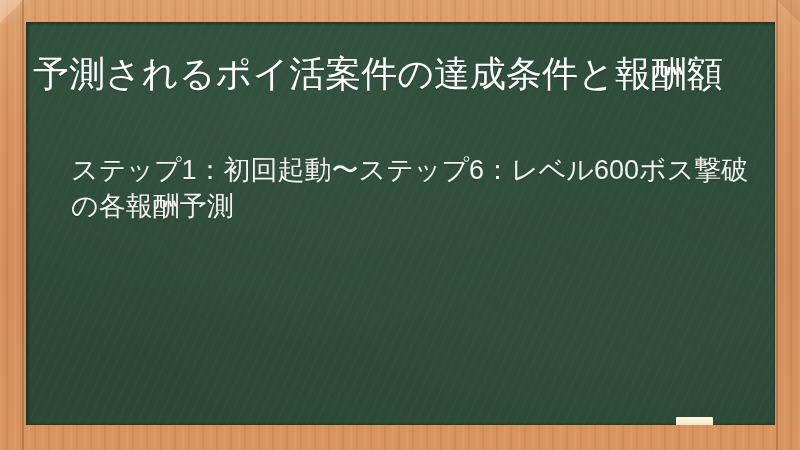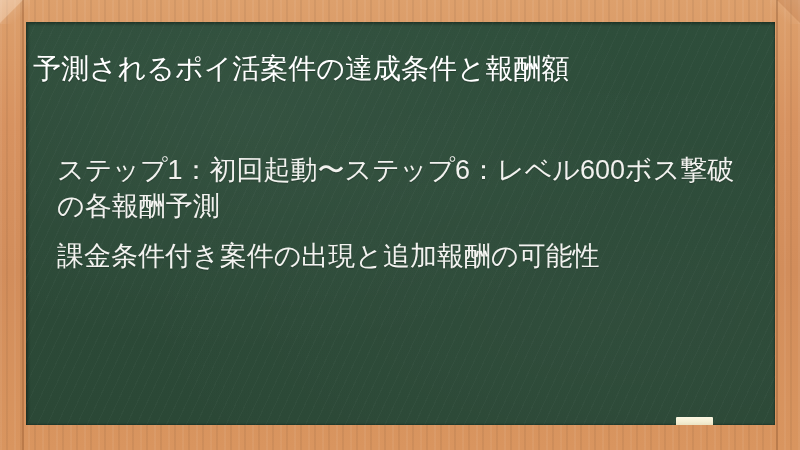--- a/index.html
+++ b/index.html
@@ -105,21 +105,21 @@
         rgba(255,255,255,0) 1px, rgba(255,255,255,0) 9px);
   }
 
   
   .title {
     position: absolute;
     left: 7px;
     top: 4px;
     width: 720px;
     color: #ffffff;
-    font-size: 28px;
+    font-size: 36px;
     line-height: 48px;
     font-weight: 400;
     letter-spacing: 0px;
     white-space: pre-wrap;
     text-shadow: 0 1px 1px rgba(0,0,0,0.25);
   }
 
   .bullets {
     position: absolute;
     left: 31px;
@@ -127,21 +127,21 @@
     width: 700px;
     list-style: none;
     margin: 0;
     padding: 0;
   }
   .bullet {
     color: #f2f2ef;
     font-size: 27px;
     line-height: 36px;
     font-weight: 400;
-    margin: 0 0 14px 0;
+    margin: 0 0 14px 14px;
     white-space: pre-wrap;
     text-shadow: 0 1px 1px rgba(0,0,0,0.22);
   }
   .bullet:last-child { margin-bottom: 0; }
 
   
   .chalk {
     position: absolute;
     left: 650px;
     top: 395px;
@@ -164,19 +164,18 @@
   <div class="frame-miter miter-line-l"></div>
   <div class="frame-miter miter-line-r"></div>
 
   <div class="board">
     <div class="board-dust"></div>
 
     <h1 class="title">予測されるポイ活案件の達成条件と報酬額</h1>
 
     <ul class="bullets">
       <li class="bullet">ステップ1：初回起動〜ステップ6：レベル600ボス撃破の各報酬予測</li>
-      <li class="bullet">課金条件付き案件の出現と追加報酬の可能性</li>
     </ul>
 
     <div class="chalk"></div>
   </div>
 
 </div>
 
 </body></html>

